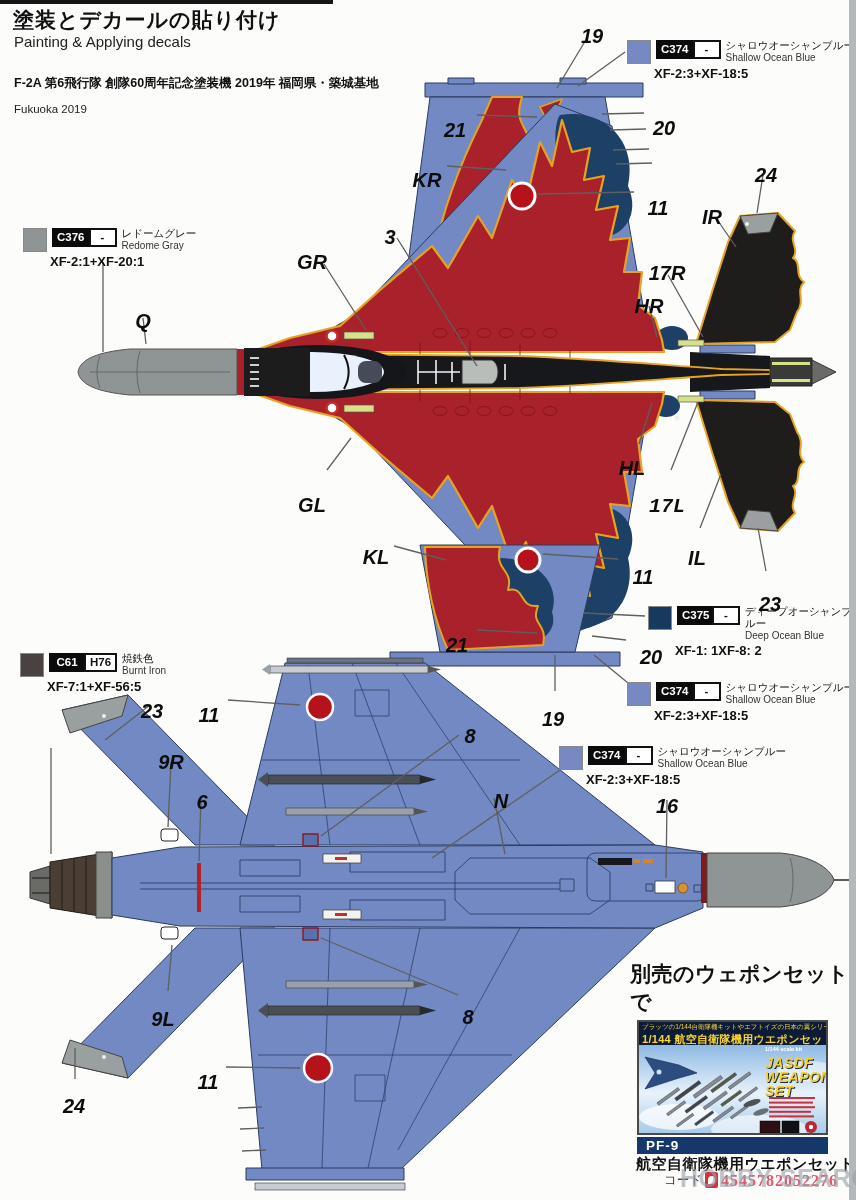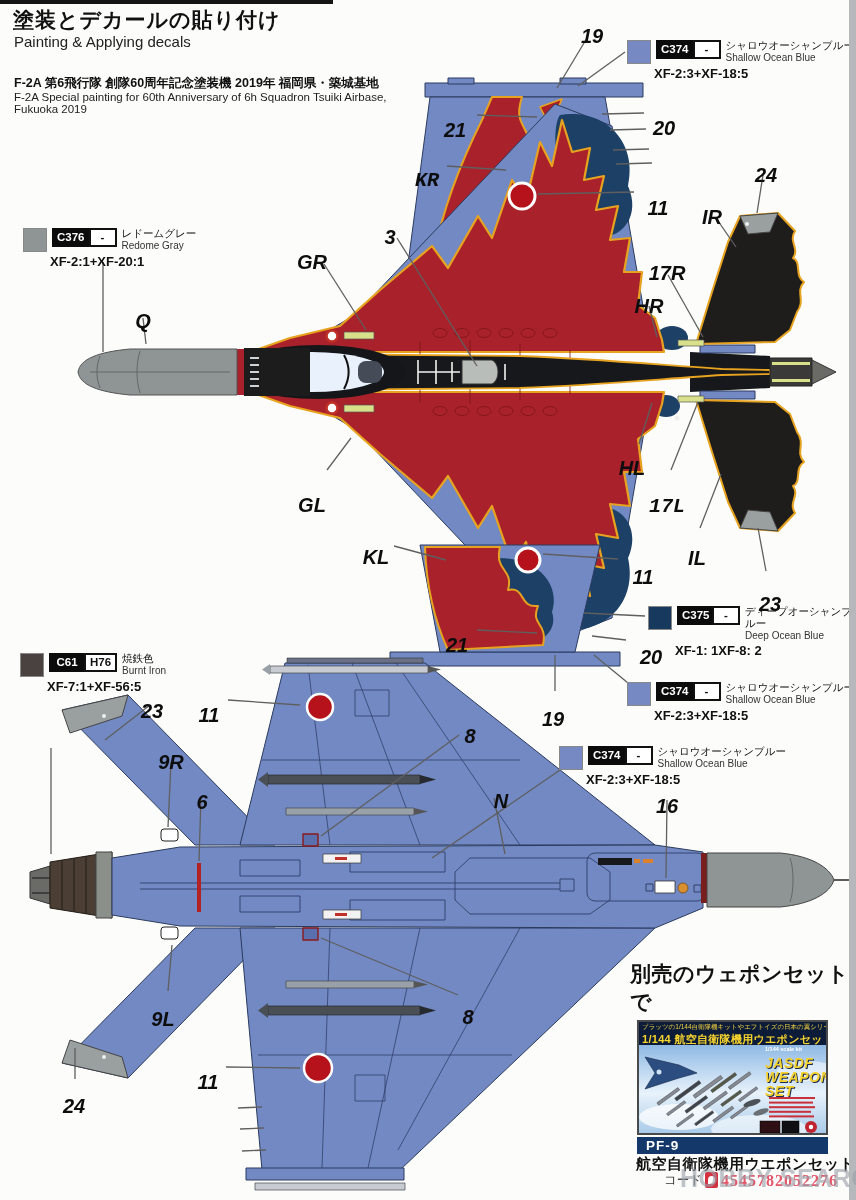--- a/index.html
+++ b/index.html
@@ -57,21 +57,20 @@
 </head>
 <body>
 
 <div id="stage">
   <div class="edge-top"></div>
   <div class="edge-right"></div>
 
   <div class="abs title-jp" style="left:13px;top:6px;z-index:3">塗装とデカールの貼り付け</div>
   <div class="abs title-en" style="left:14px;top:33px;z-index:3">Painting &amp; Applying decals</div>
   <div class="abs subject-jp" style="left:14px;top:75px;z-index:3">F-2A 第6飛行隊 創隊60周年記念塗装機 2019年 福岡県・築城基地</div>
-  <div class="abs subject-en" style="left:14px;top:91px;z-index:3">F-2A Special painting for 60th Anniversary of 6h Squadron Tsuiki Airbase,</div>
   <div class="abs subject-en" style="left:14px;top:103px;z-index:3">Fukuoka 2019</div>
 
   <svg class="abs" style="left:0;top:0;z-index:1" width="856" height="1200" viewBox="0 0 856 1200">
 
     <g stroke-linejoin="round">
 
       <rect x="425" y="83" width="218" height="14" fill="#7289c4" stroke="#2b3b5e"></rect>
       <rect x="448" y="78" width="26" height="6" fill="#7289c4" stroke="#2b3b5e"></rect>
       <rect x="560" y="78" width="26" height="6" fill="#7289c4" stroke="#2b3b5e"></rect>
       <polygon points="430,97 605,97 648,340 398,340" fill="#7289c4" stroke="#2b3b5e"></polygon>
@@ -312,21 +311,21 @@
       <line x1="238" y1="1108" x2="262" y2="1107"></line>
         <line x1="240" y1="1129" x2="264" y2="1128"></line>
       <line x1="242" y1="1151" x2="266" y2="1150"></line>
     </g>
   </svg>
 
   <div id="labels">
       <div class="part-label" style="left: 592px; top: 20px;">19</div>
       <div class="part-label" style="left: 664px; top: 112px;">20</div>
       <div class="part-label" style="left: 455px; top: 114px;">21</div>
-      <div class="part-label" style="left: 427px; top: 164px; font-family: Liberation Mono, monospace;">KR</div>
+      <div class="part-label" style="left: 427px; top: 164px;">KR</div>
       <div class="part-label" style="left: 658px; top: 192px;">11</div>
       <div class="part-label" style="left: 766px; top: 159px;">24</div>
       <div class="part-label" style="left: 712px; top: 201px;">IR</div>
       <div class="part-label" style="left: 390px; top: 221px;">3</div>
       <div class="part-label" style="left: 312px; top: 246px;">GR</div>
       <div class="part-label" style="left: 667px; top: 257px;">17R</div>
       <div class="part-label" style="left: 649px; top: 290px;">HR</div>
       <div class="part-label" style="left: 143px; top: 305px;">Q</div>
       <div class="part-label" style="left: 632px; top: 452px;">HL</div>
       <div class="part-label" style="left: 667px; top: 490px; font-family: Liberation Mono, monospace;">17L</div>

